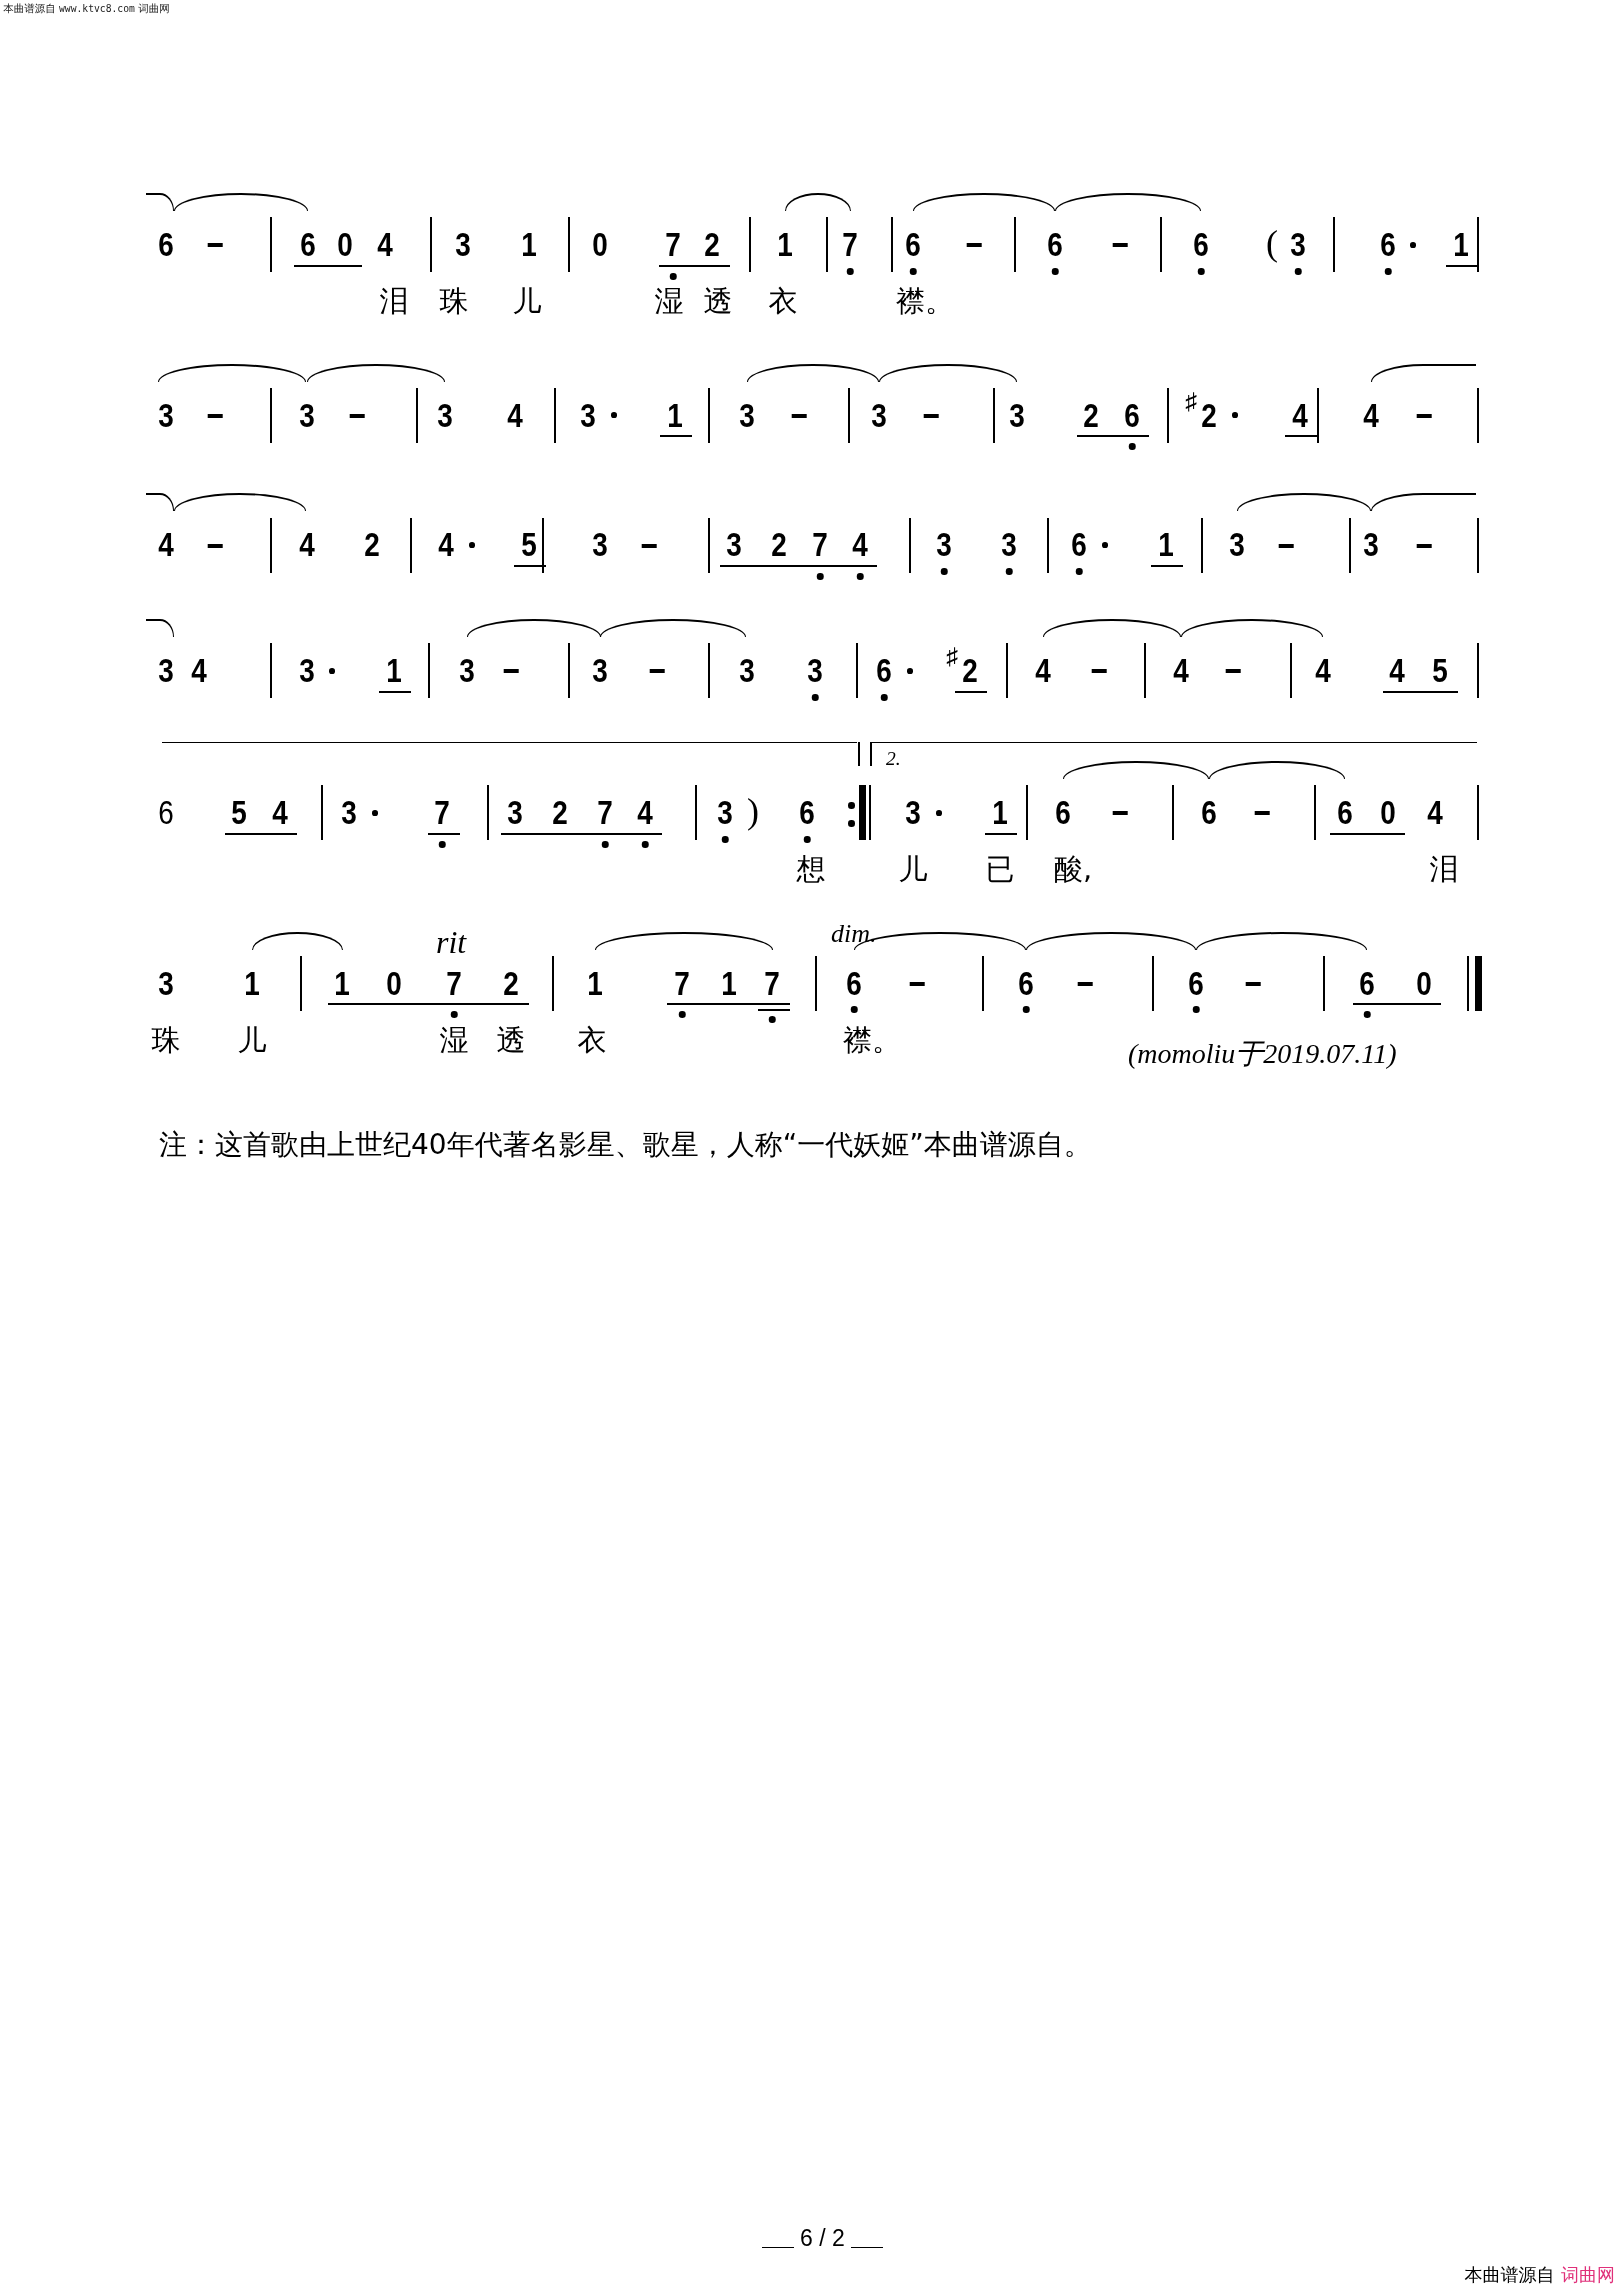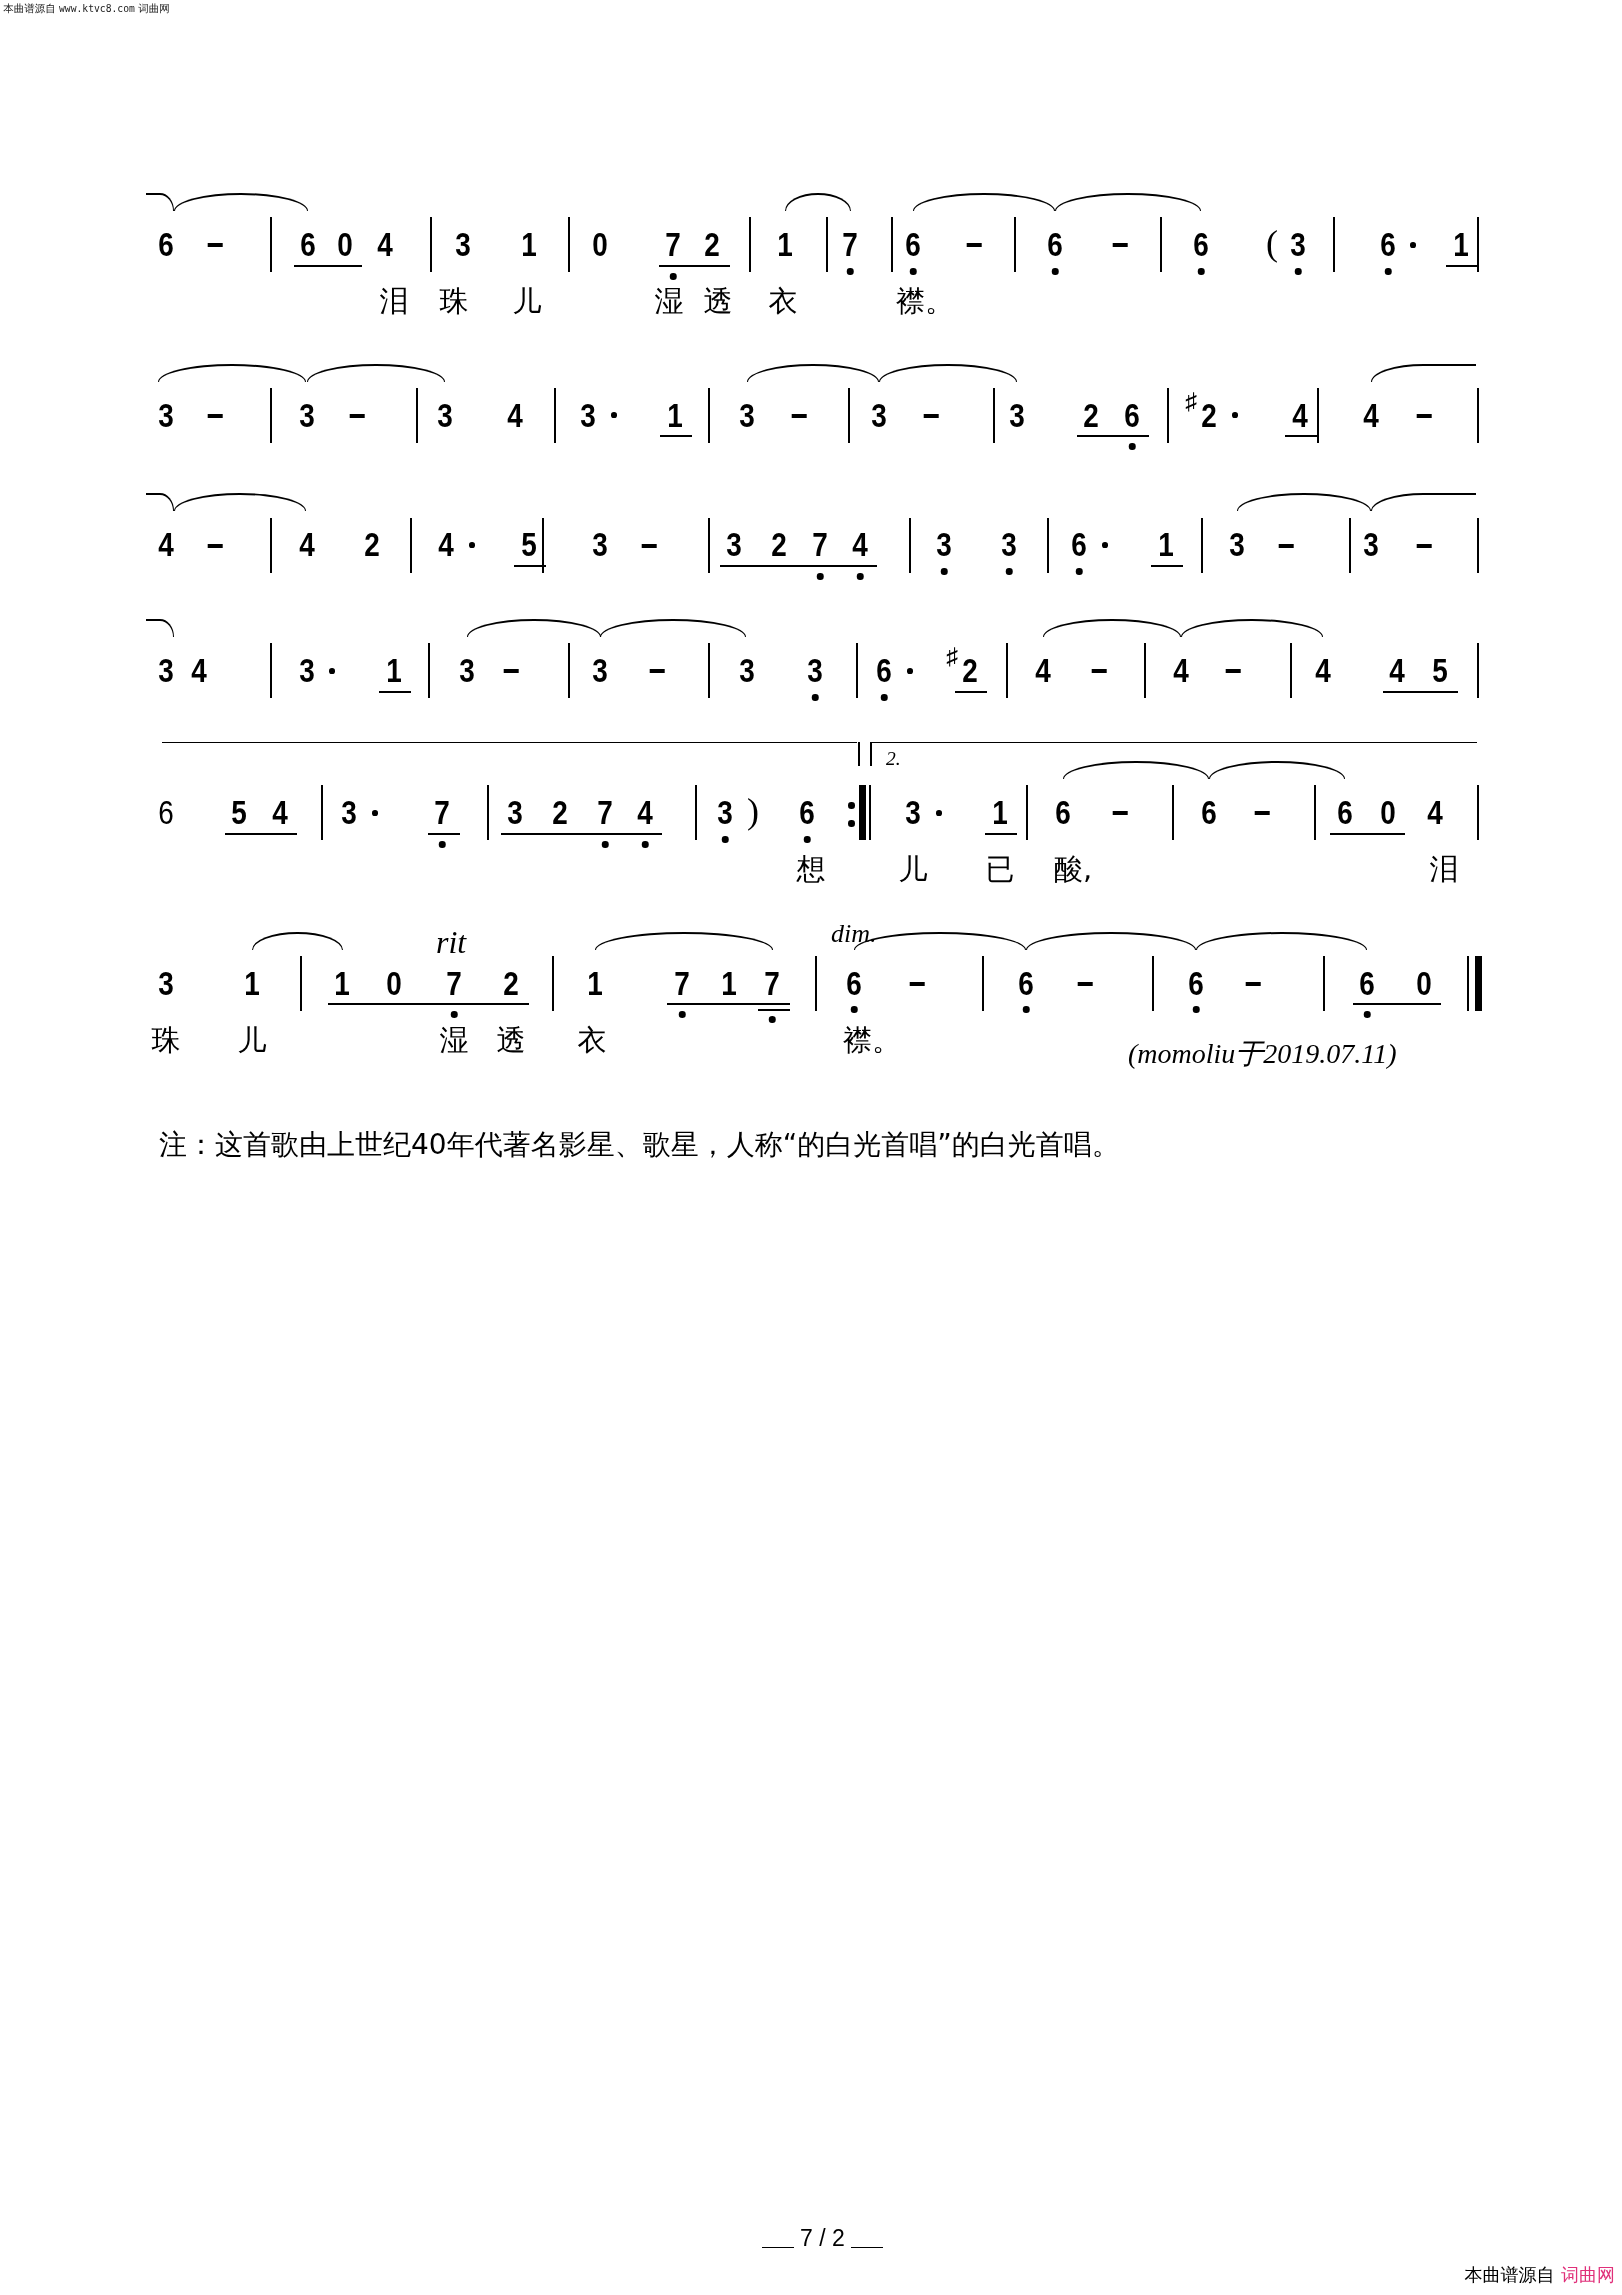--- a/index.html
+++ b/index.html
@@ -366,22 +366,22 @@
     <div class="expr" style="left: 831px; top: 919px; font-size: 26px;">dim.</div>
     <div class="lyric" style="left: 166px; top: 1021px;">珠</div>
     <div class="lyric" style="left: 252px; top: 1021px;">儿</div>
     <div class="lyric" style="left: 454px; top: 1021px;">湿</div>
     <div class="lyric" style="left: 511px; top: 1021px;">透</div>
     <div class="lyric" style="left: 592px; top: 1021px;">衣</div>
     <div class="lyric" style="left: 872px; top: 1021px;">襟。</div>
     <div class="signature" style="left: 1128px; top: 1035px;">(momoliu于2019.07.11)</div>
   </div>
 
-<div class="note-text">注：这首歌由上世纪40年代著名影星、歌星，人称“的白光首唱”的白光首唱。</div>
+<div class="note-text">注：这首歌由上世纪40年代著名影星、歌星，人称“一代妖姬”本曲谱源自。</div>
 
 <div class="page-num">
-  <span class="rule"></span><span>7 / 2</span><span class="rule"></span>
+  <span class="rule"></span><span>6 / 2</span><span class="rule"></span>
 </div>
 
 <div class="watermark-bottom">
   <span>本曲谱源自</span><span class="brand">词曲网</span>
 </div>
 
 
 </body></html>

